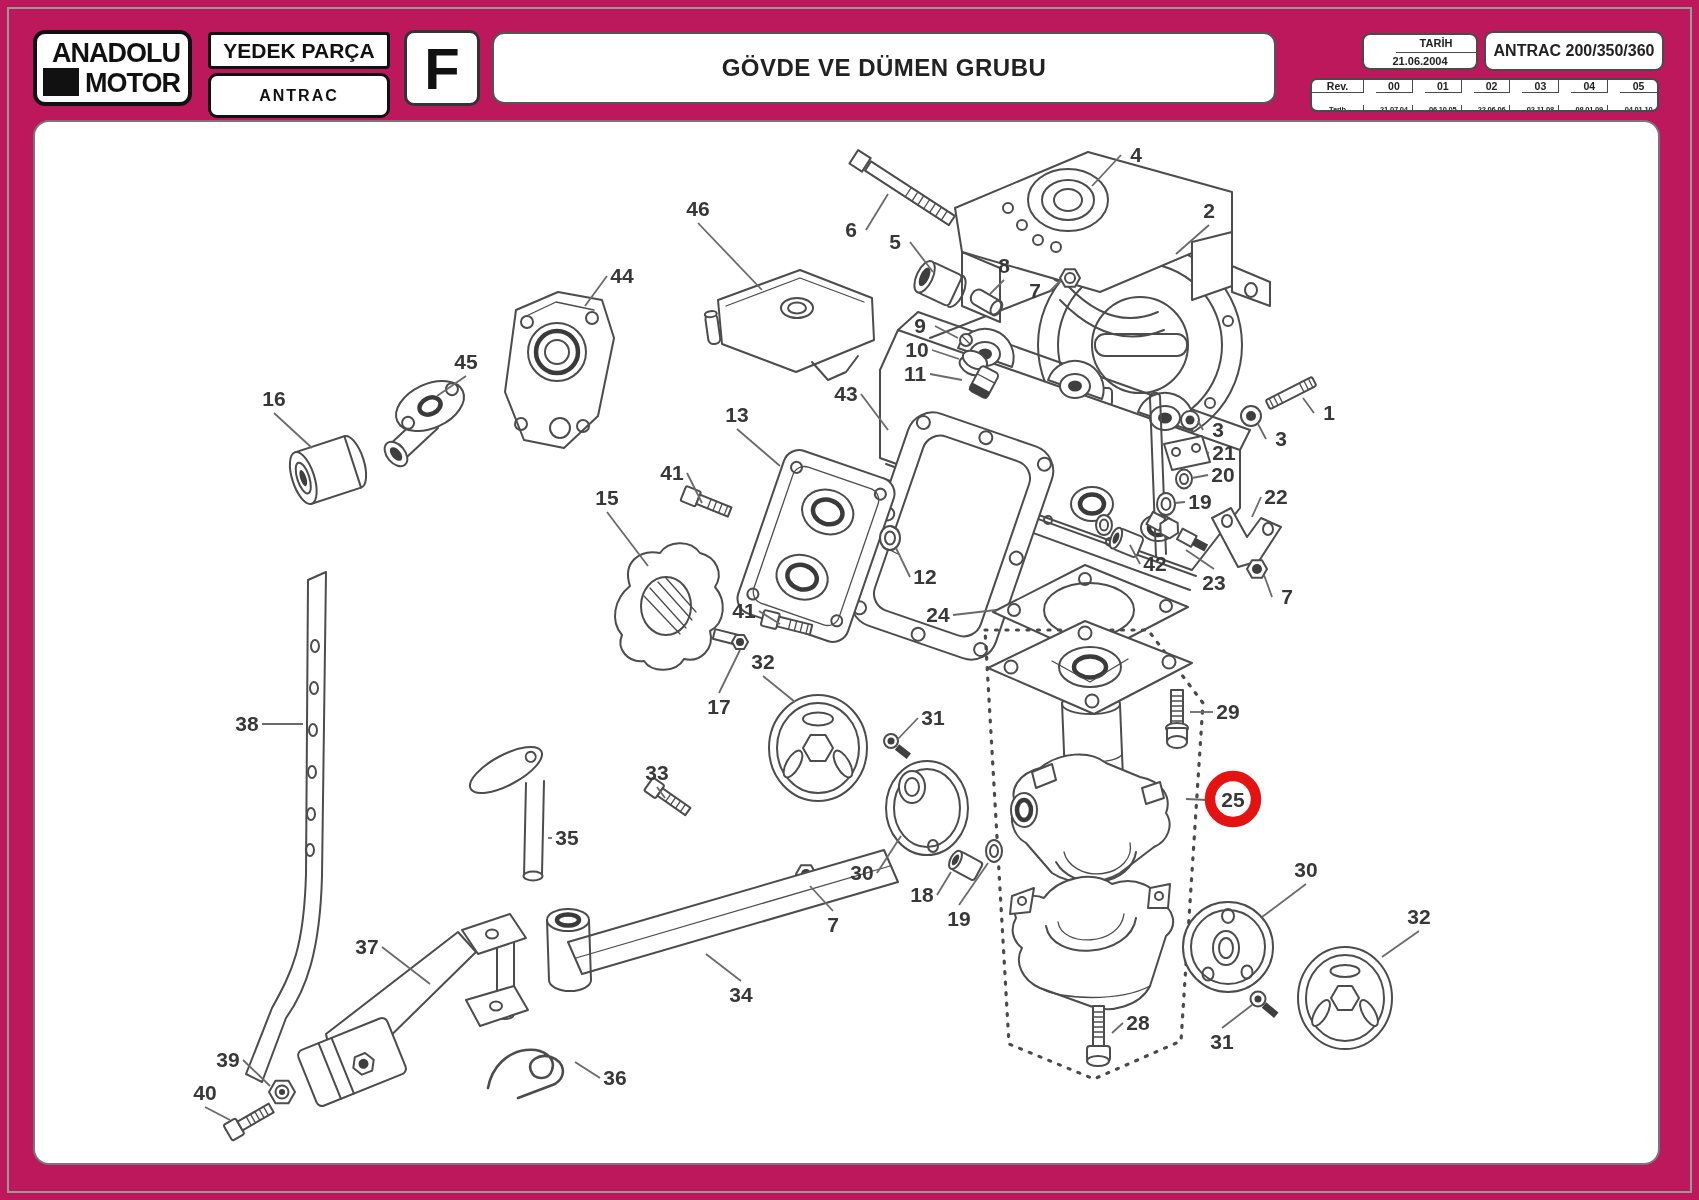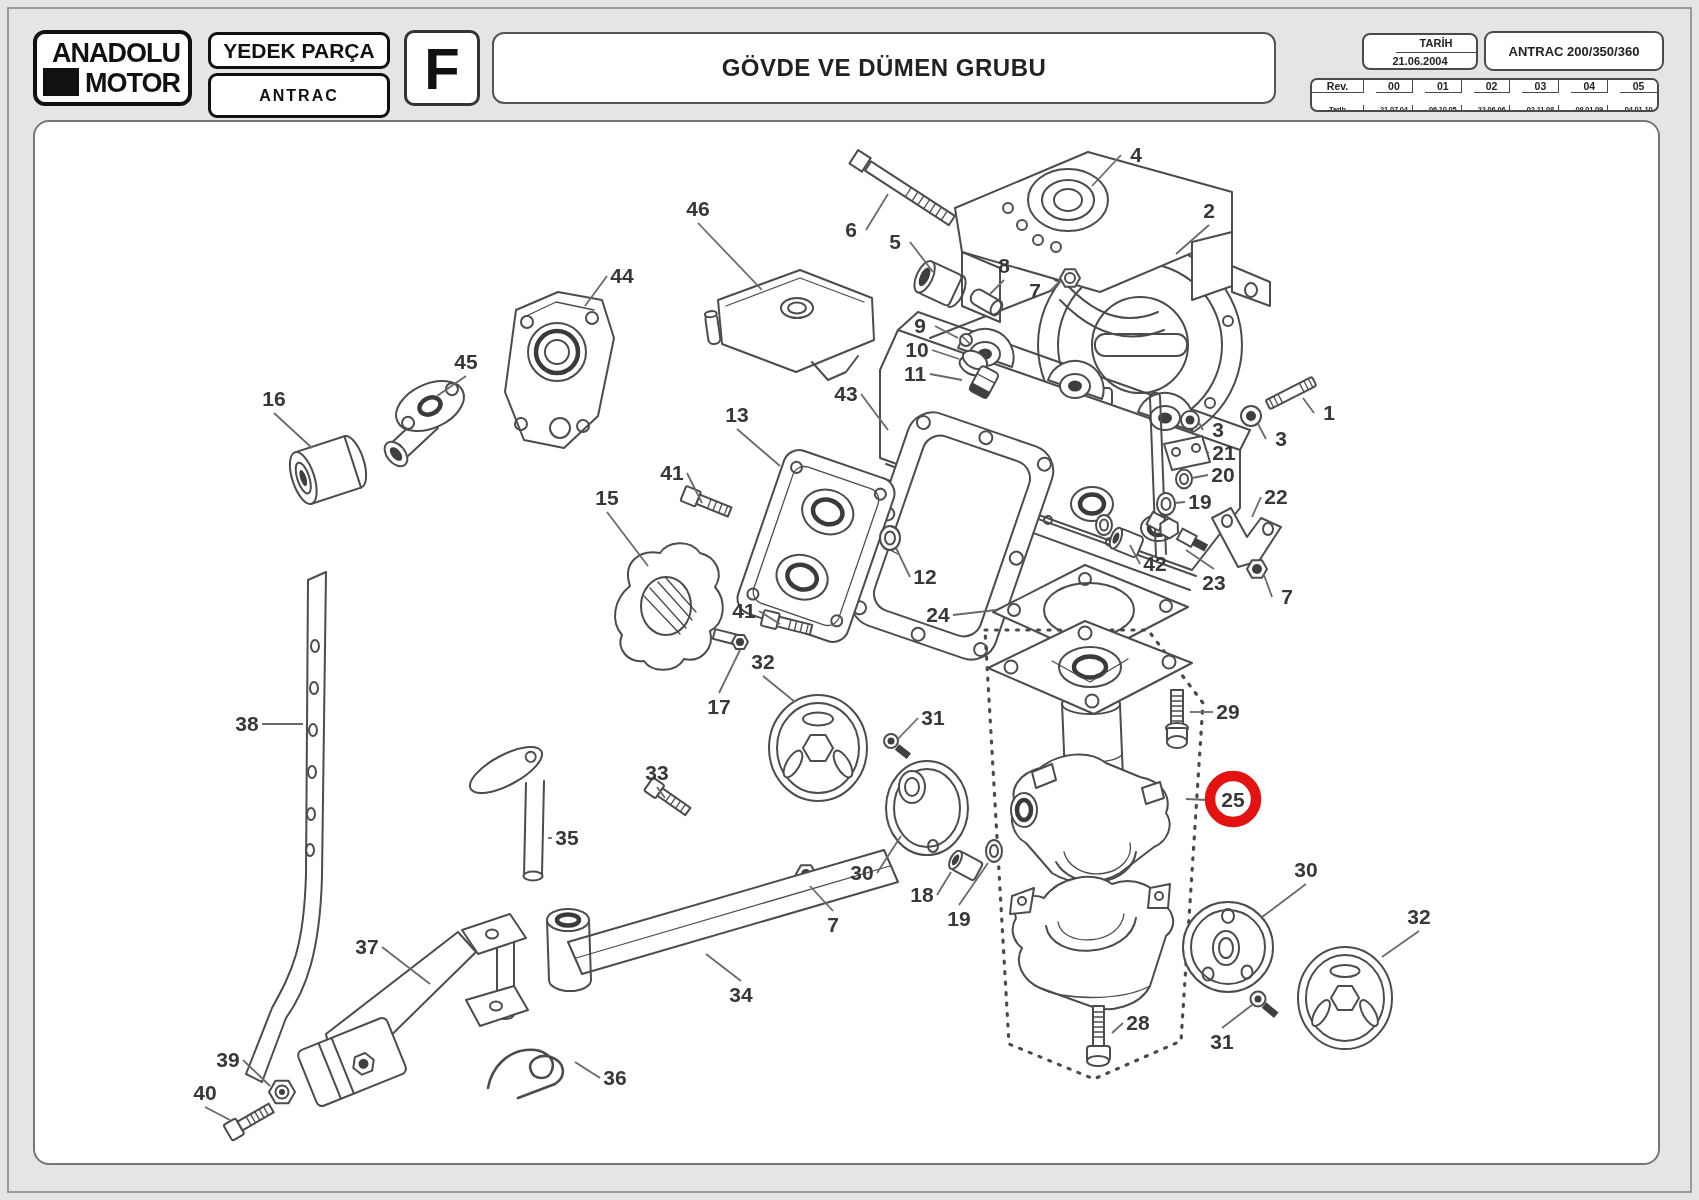--- a/index.html
+++ b/index.html
@@ -1,41 +1,41 @@
 <!DOCTYPE html>
 <html><head>
 <meta charset="utf-8">
 <style>
   html,body{margin:0;padding:0;background:#fdfdfd;}
-  .page{position:relative;width:1699px;height:1200px;background:#e5e5e5;overflow:hidden;
+  .page{position:relative;width:1699px;height:1200px;background:#be185d;overflow:hidden;
         font-family:"Liberation Sans",sans-serif;}
   .outer-border{position:absolute;left:7px;top:7px;right:7px;bottom:7px;border:2px solid #9a9a9a;}
   .box{position:absolute;background:#fff;box-sizing:border-box;}
   .logo-box{left:33px;top:30px;width:159px;height:76px;border:4.5px solid #111;border-radius:12px;}
   .logo-square{position:absolute;left:6px;bottom:6px;width:36px;height:28px;background:#111;}
   .logo-text{position:absolute;right:8px;top:4px;text-align:right;font-weight:700;font-size:27px;
              letter-spacing:-1px;line-height:30px;color:#111;}
   .logo-text span{display:block;}
-  .badge1{left:208px;top:32px;width:182px;height:37px;border:3.5px solid #111;border-radius:9px;
+  .badge1{left:208px;top:32px;width:182px;height:37px;border:3.5px solid #111;border-radius:4px;
           display:flex;align-items:center;justify-content:center;font-weight:700;font-size:21px;color:#111;}
   .badge2{left:208px;top:73px;width:182px;height:45px;border:3.5px solid #111;border-radius:9px;
           display:flex;align-items:center;justify-content:center;font-weight:700;font-size:16px;
           letter-spacing:2px;color:#111;}
   .f-box{left:404px;top:30px;width:76px;height:76px;border:3px solid #333;border-radius:10px;
          display:flex;align-items:center;justify-content:center;font-weight:700;font-size:58px;color:#111;}
   .title-box{left:492px;top:32px;width:784px;height:72px;border:2.5px solid #555;border-radius:12px;
              display:flex;align-items:center;justify-content:center;font-weight:700;font-size:24px;
              letter-spacing:.5px;color:#222;}
   .tarih-box{left:1362px;top:33px;width:116px;height:37px;border:2px solid #4a4a4a;border-radius:8px;
              overflow:hidden;}
   .tarih-box .row{height:50%;display:flex;align-items:center;justify-content:center;
                   font-weight:700;font-size:11px;color:#222;}
   .tarih-box .row:first-child{border-bottom:1.5px solid #4a4a4a;margin-left:32px;}
   .model-box{left:1484px;top:31px;width:180px;height:40px;border:2px solid #4a4a4a;border-radius:9px;
-             display:flex;align-items:center;justify-content:center;font-weight:700;font-size:13px;color:#222;}
+             display:flex;align-items:center;justify-content:center;font-weight:700;font-size:16px;color:#222;}
   .rev-table{left:1310px;top:78px;width:349px;height:34px;border:2px solid #4a4a4a;border-radius:7px;
              display:grid;grid-template-columns:52px repeat(6,1fr);grid-auto-rows:1fr;overflow:hidden;gap:12px;}
   .rev-cell{border-right:1.5px solid #4a4a4a;border-bottom:1.5px solid #4a4a4a;display:flex;
             align-items:center;justify-content:center;font-weight:700;font-size:10.5px;color:#222;}
   .rev-cell:nth-child(7n){border-right:none;}
   .rev-cell.r2{border-bottom:none;font-size:7.5px;letter-spacing:-.2px;}
   .drawing-box{left:33px;top:120px;width:1627px;height:1045px;border:2.5px solid #777;border-radius:16px;}
   svg.diagram{position:absolute;left:0;top:0;width:1699px;height:1200px;}
   .p{fill:#fff;stroke:#4c4c4c;stroke-width:2;stroke-linejoin:round;stroke-linecap:round;}
   .ln{fill:none;stroke:#4c4c4c;stroke-width:2;stroke-linejoin:round;stroke-linecap:round;}

